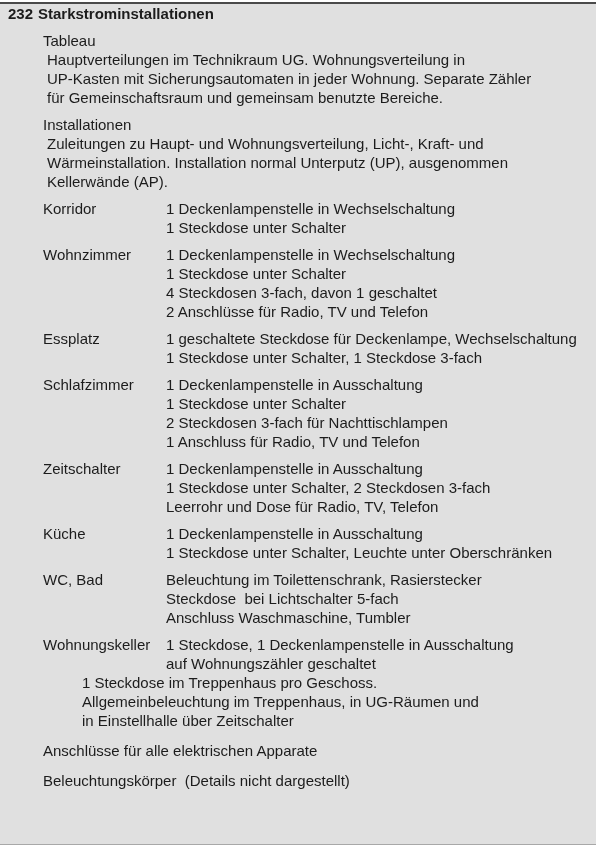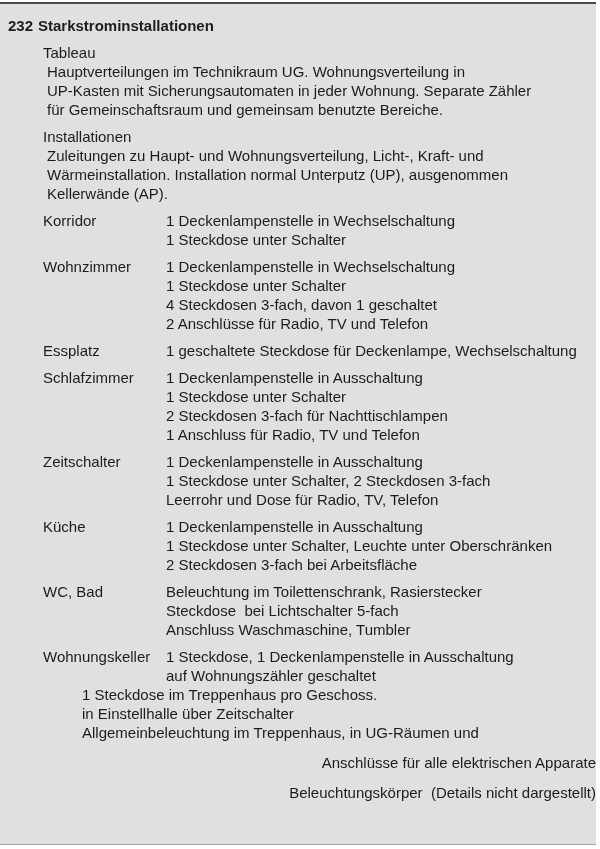--- a/index.html
+++ b/index.html
@@ -14,37 +14,36 @@
   .panel {
     position: absolute;
     left: 0;
     top: 2px;
     width: 596px;
     height: 843px;
     box-sizing: border-box;
     background: #e0e0e0;
     border-top: 2px solid #4a4a4a;
     border-bottom: 1px solid #a8a8a8;
-    padding-top: 12px;
     overflow: hidden;
     font-size: 15px;
     line-height: 19px;
     color: #1c1c1c;
   }
   .heading { margin: 0 0 0 8px; font-weight: bold; }
   .heading .num { display: inline-block; width: 30px; }
   .sub-label { margin: 8px 0 0 43px; }
   .sub-body { margin-left: 47px; }
   .line { white-space: pre-wrap; }
   .row { display: flex; margin: 8px 0 0 43px; }
   .row .rlabel { width: 123px; flex: none; white-space: pre-wrap; }
   .row .rdesc { flex: 1; }
   .common-label { margin: 8px 0 0 43px; }
   .common-body { margin-left: 82px; }
-  .footer { margin: 5px 0 0 43px; text-align: right; }
+  .footer { margin: 5px 0 0 43px; }
   .para { margin-top: 11px; white-space: pre-wrap; }
 </style>
 </head>
 <body>
 
 <div class="page">
   <div class="panel">
 
     <div class="heading">
       <span class="num">232</span><span>Starkstrominstallationen</span>
@@ -82,20 +81,21 @@
             <div class="line">1 Deckenlampenstelle in Wechselschaltung</div>
             <div class="line">1 Steckdose unter Schalter</div>
             <div class="line">4 Steckdosen 3-fach, davon 1 geschaltet</div>
             <div class="line">2 Anschlüsse für Radio, TV und Telefon</div>
           </div>
         </div>
         <div class="row">
           <div class="rlabel">Essplatz</div>
           <div class="rdesc">
             <div class="line">1 geschaltete Steckdose für Deckenlampe, Wechselschaltung</div>
+            <div class="line">1 Steckdose unter Schalter, 1 Steckdose 3-fach</div>
           </div>
         </div>
         <div class="row">
           <div class="rlabel">Schlafzimmer</div>
           <div class="rdesc">
             <div class="line">1 Deckenlampenstelle in Ausschaltung</div>
             <div class="line">1 Steckdose unter Schalter</div>
             <div class="line">2 Steckdosen 3-fach für Nachttischlampen</div>
             <div class="line">1 Anschluss für Radio, TV und Telefon</div>
           </div>
@@ -106,21 +106,20 @@
             <div class="line">1 Deckenlampenstelle in Ausschaltung</div>
             <div class="line">1 Steckdose unter Schalter, 2 Steckdosen 3-fach</div>
             <div class="line">Leerrohr und Dose für Radio, TV, Telefon</div>
           </div>
         </div>
         <div class="row">
           <div class="rlabel">Küche</div>
           <div class="rdesc">
             <div class="line">1 Deckenlampenstelle in Ausschaltung</div>
             <div class="line">1 Steckdose unter Schalter, Leuchte unter Oberschränken</div>
-            <div class="line">2 Steckdosen 3-fach bei Arbeitsfläche</div>
           </div>
         </div>
         <div class="row">
           <div class="rlabel">WC, Bad</div>
           <div class="rdesc">
             <div class="line">Beleuchtung im Toilettenschrank, Rasierstecker</div>
             <div class="line">Steckdose  bei Lichtschalter 5-fach</div>
             <div class="line">Anschluss Waschmaschine, Tumbler</div>
           </div>
         </div>
@@ -129,22 +128,22 @@
           <div class="rdesc">
             <div class="line">1 Steckdose, 1 Deckenlampenstelle in Ausschaltung</div>
             <div class="line">auf Wohnungszähler geschaltet</div>
           </div>
         </div>
       </div>
 
     <div>
       <div class="common-body">
           <div class="line">1 Steckdose im Treppenhaus pro Geschoss.</div>
+          <div class="line">Allgemeinbeleuchtung im Treppenhaus, in UG-Räumen und</div>
           <div class="line">in Einstellhalle über Zeitschalter</div>
-          <div class="line">Allgemeinbeleuchtung im Treppenhaus, in UG-Räumen und</div>
         </div>
     </div>
 
     <div class="footer">
         <div class="para">Anschlüsse für alle elektrischen Apparate</div>
         <div class="para">Beleuchtungskörper  (Details nicht dargestellt)</div>
       </div>
 
   </div>
 </div>

